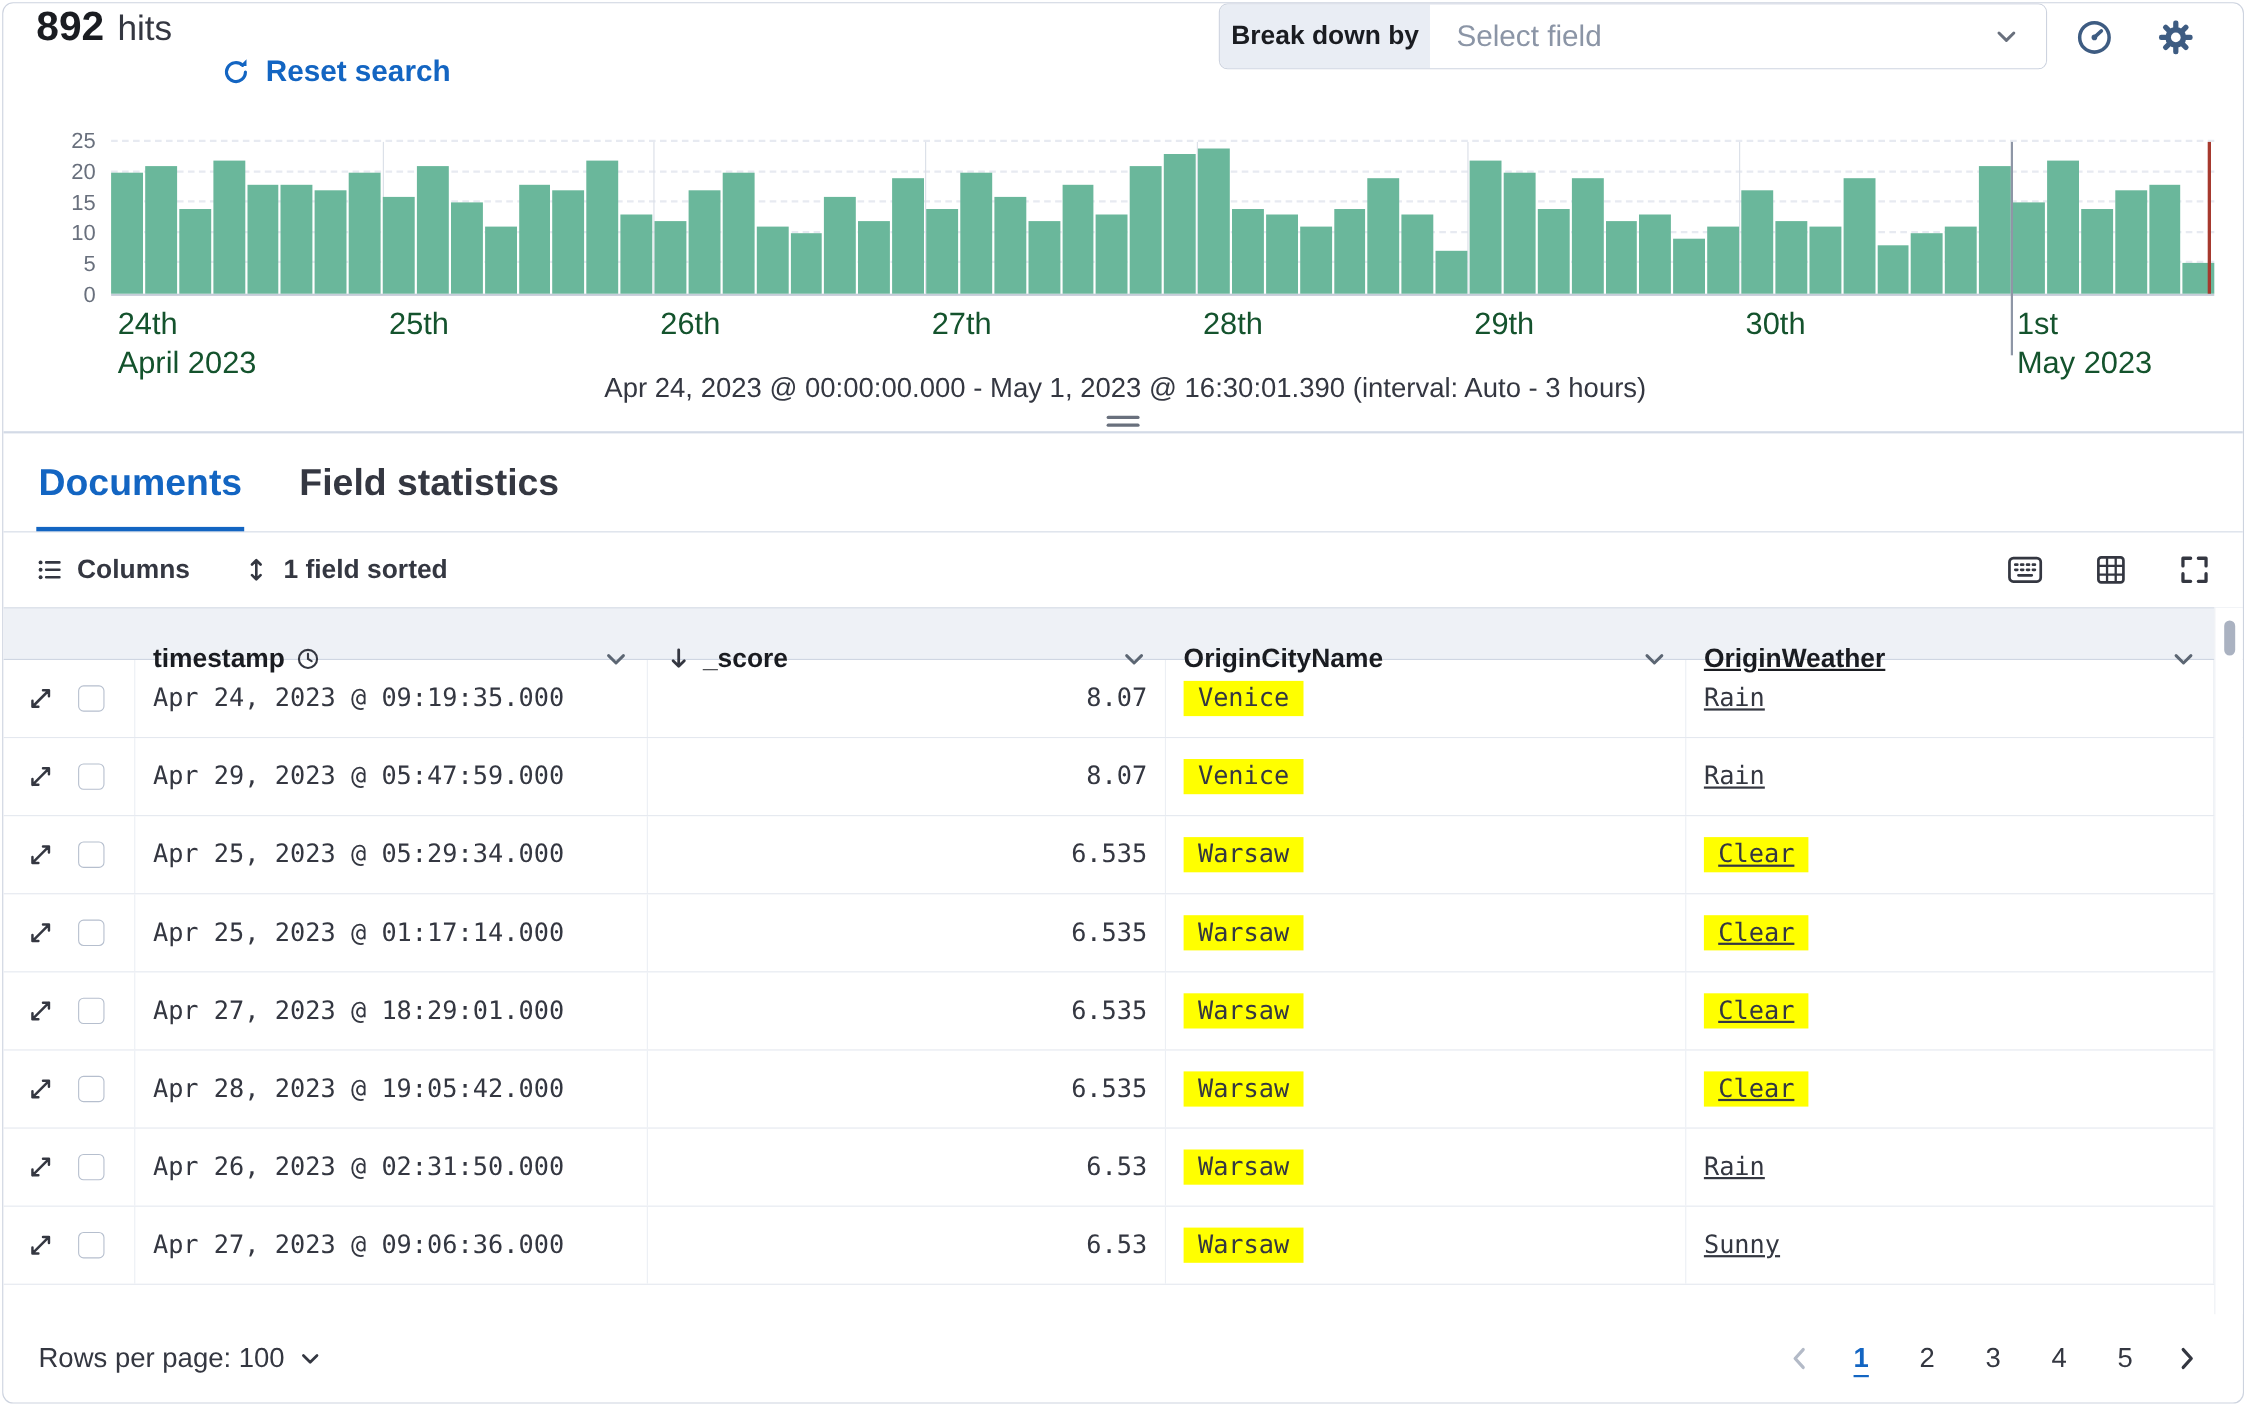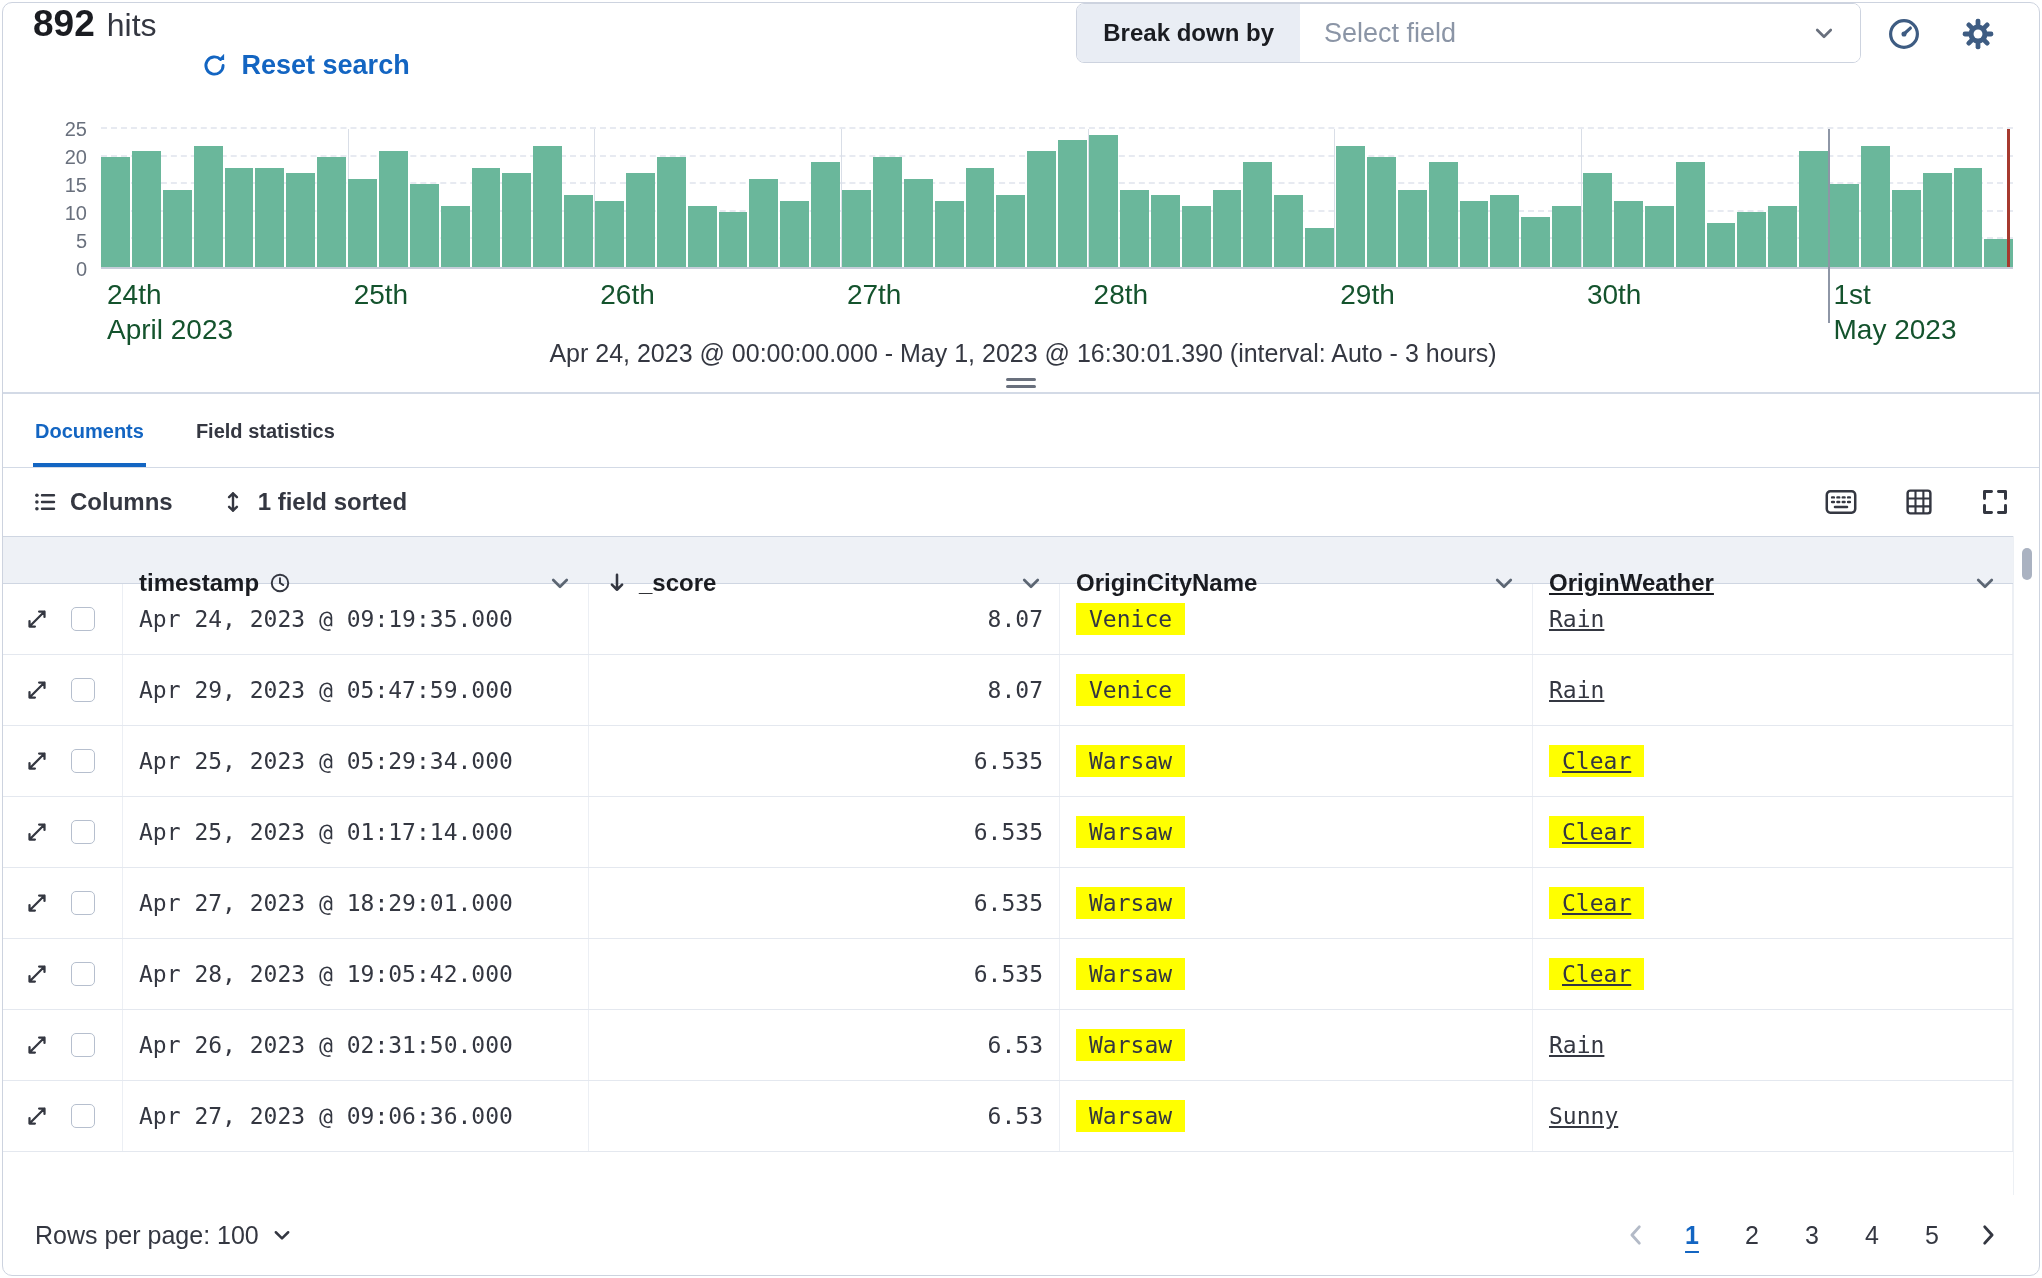--- a/index.html
+++ b/index.html
@@ -6,21 +6,21 @@
   html, body { width: 2042px; height: 1278px; background: #fff; font-family: "Liberation Sans", sans-serif; color: #343741; }
   .panel { position: absolute; left: 2px; top: 2px; width: 2038px; height: 1274px; border: 1px solid #cdd3df; border-radius: 10px; background: #fff; display: flex; flex-direction: column; overflow: hidden; }
 
   
   .topbar { flex: none; display: flex; height: 124px; padding: 0 30px; }
   .hits { display: flex; align-items: baseline; gap: 12px; }
   .hits-num { font-size: 37px; font-weight: 700; color: #1a1c21; }
   .hits-label { font-size: 32px; color: #343741; }
   .reset-btn { display: flex; align-items: center; gap: 14px; border: none; background: none; color: #1365c2; font-size: 27px; font-weight: 600; margin-left: 44px; cursor: pointer; }
   .breakdown { display: flex; align-items: stretch; height: 60px; border: 1px solid #cdd3df; border-radius: 8px; overflow: hidden; margin-left: auto; }
-  .bd-label { display: flex; align-items: center; padding: 0 26px; background: #e9edf4; font-size: 24px; font-weight: 700; color: #1a1c21; }
+  .bd-label { display: flex; align-items: center; padding: 0 10px; background: #e9edf4; font-size: 24px; font-weight: 700; color: #1a1c21; }
   .bd-select { display: flex; align-items: center; justify-content: space-between; width: 560px; padding: 0 24px; background: #fff; cursor: pointer; }
   .bd-placeholder { font-size: 27px; color: #8b95a6; }
   .icon-btn { border: none; background: none; width: 62px; height: 62px; display: flex; align-items: center; justify-content: center; cursor: pointer; color: #3e5c82; margin-left: 12px; }
 
   
   .chart-area { flex: none; margin: 2px 26px 0 30px; }
   .plot-wrap { display: flex; }
   .ygutter { width: 68px; flex: none; position: relative; }
   .ylab { position: absolute; right: 14px; transform: translateY(50%); font-size: 20px; color: #69707d; }
   .plot { position: relative; flex: 1; height: 140px; border-bottom: 2px solid #c6cdd9; }
@@ -32,21 +32,21 @@
   .end-marker { position: absolute; top: 0; bottom: 0; right: 3px; width: 3px; z-index: 3; }
   .xaxis { position: relative; height: 68px; margin-left: 68px; }
   .xlabel { position: absolute; top: 8px; padding-left: 6px; font-size: 28px; line-height: 1.25; color: #14532d; white-space: nowrap; }
   .caption { text-align: center; font-size: 25px; color: #343741; margin-top: 2px; }
   .divider { position: relative; margin-top: 24px; border-top: 2px solid #d3dae6; height: 0; flex: none; }
   .drag-handle { position: absolute; left: 50%; top: -20px; transform: translateX(-50%); width: 30px; cursor: row-resize; }
   .drag-handle i { display: block; height: 3px; background: #69707d; border-radius: 2px; margin: 4px 0; }
 
   
   .tabs { flex: none; display: flex; gap: 48px; padding: 0 30px; border-bottom: 1px solid #d3dae6; }
-  .tab { padding: 26px 2px 20px; font-size: 20px; font-weight: 700; color: #343741; background: none; border: none; border-bottom: 4px solid transparent; cursor: pointer; }
+  .tab { padding: 26px 2px 20px; font-size: 34px; font-weight: 700; color: #343741; background: none; border: none; border-bottom: 4px solid transparent; cursor: pointer; }
   .tab.active { color: #1365c2; border-bottom-color: #1365c2; }
 
   
   .toolbar { flex: none; display: flex; align-items: center; height: 68px; padding: 0 30px; }
   .tool-btn { display: flex; align-items: center; gap: 13px; background: none; border: none; font-size: 24px; font-weight: 700; color: #343741; cursor: pointer; }
   .tool-btn.sorted { margin-left: 48px; }
   .toolbar-right { margin-left: auto; display: flex; align-items: center; gap: 48px; color: #343741; }
   .toolbar-right .icon-only { background: none; border: none; color: #343741; cursor: pointer; display: flex; }
 
   

